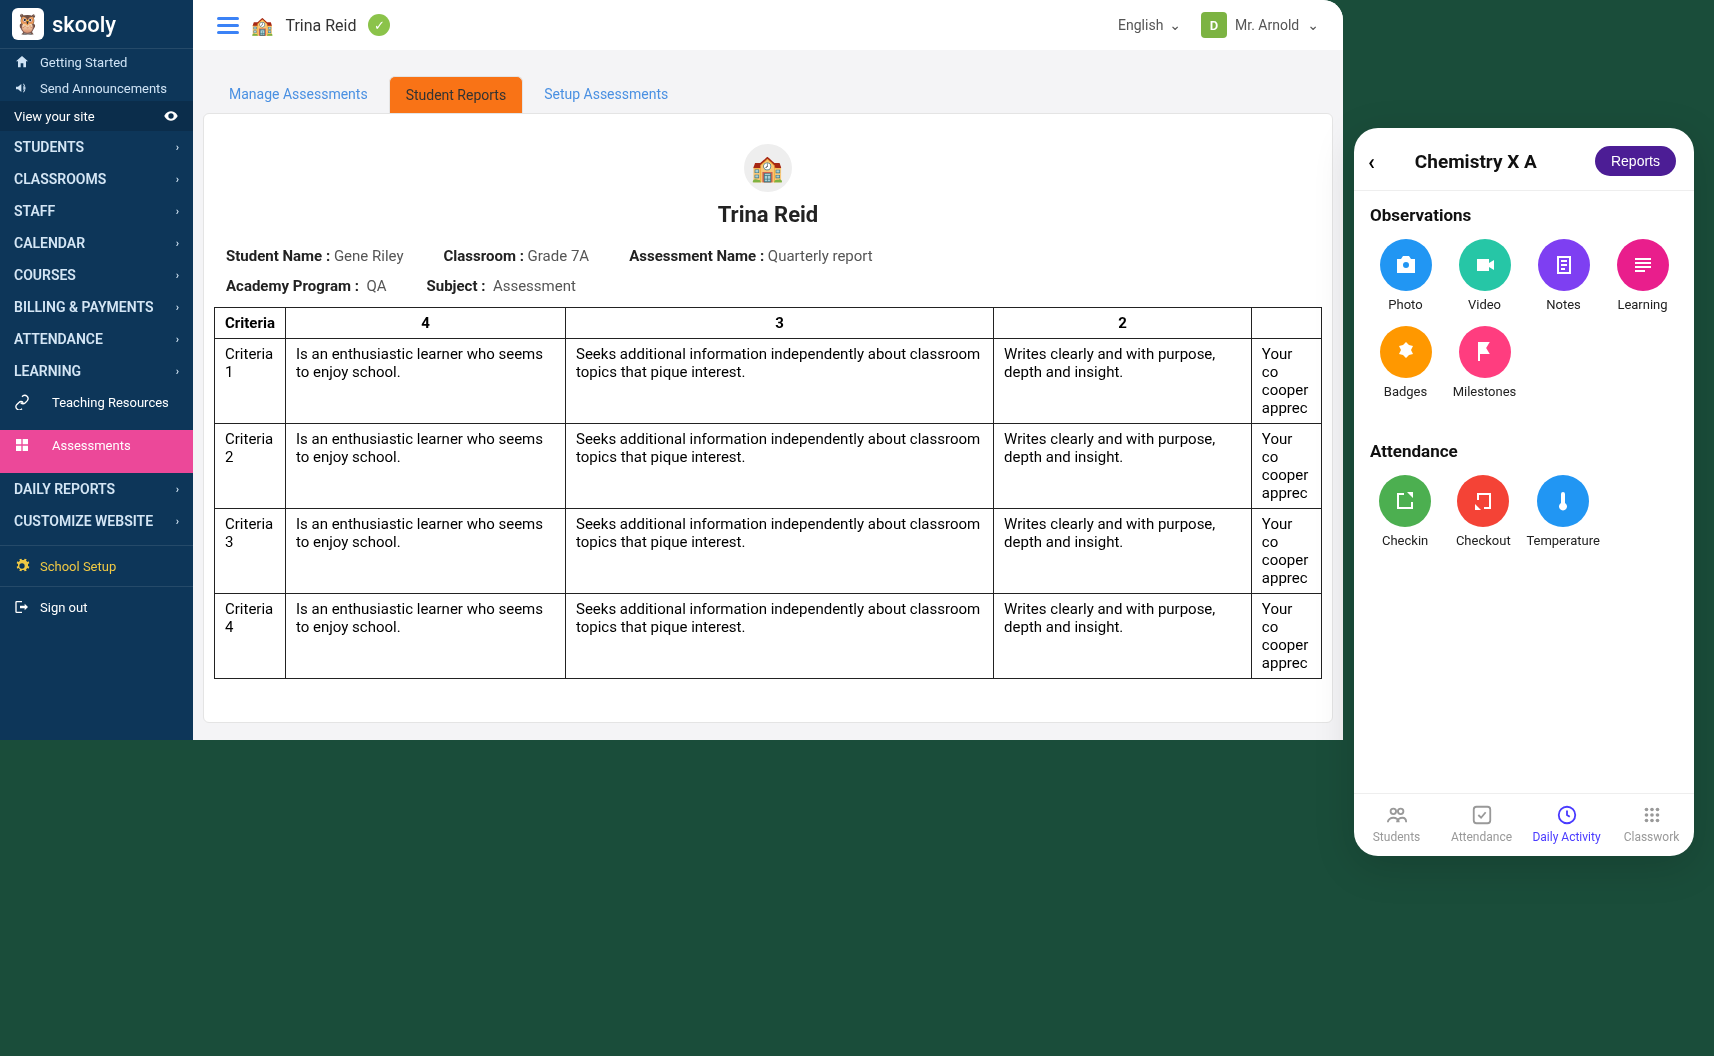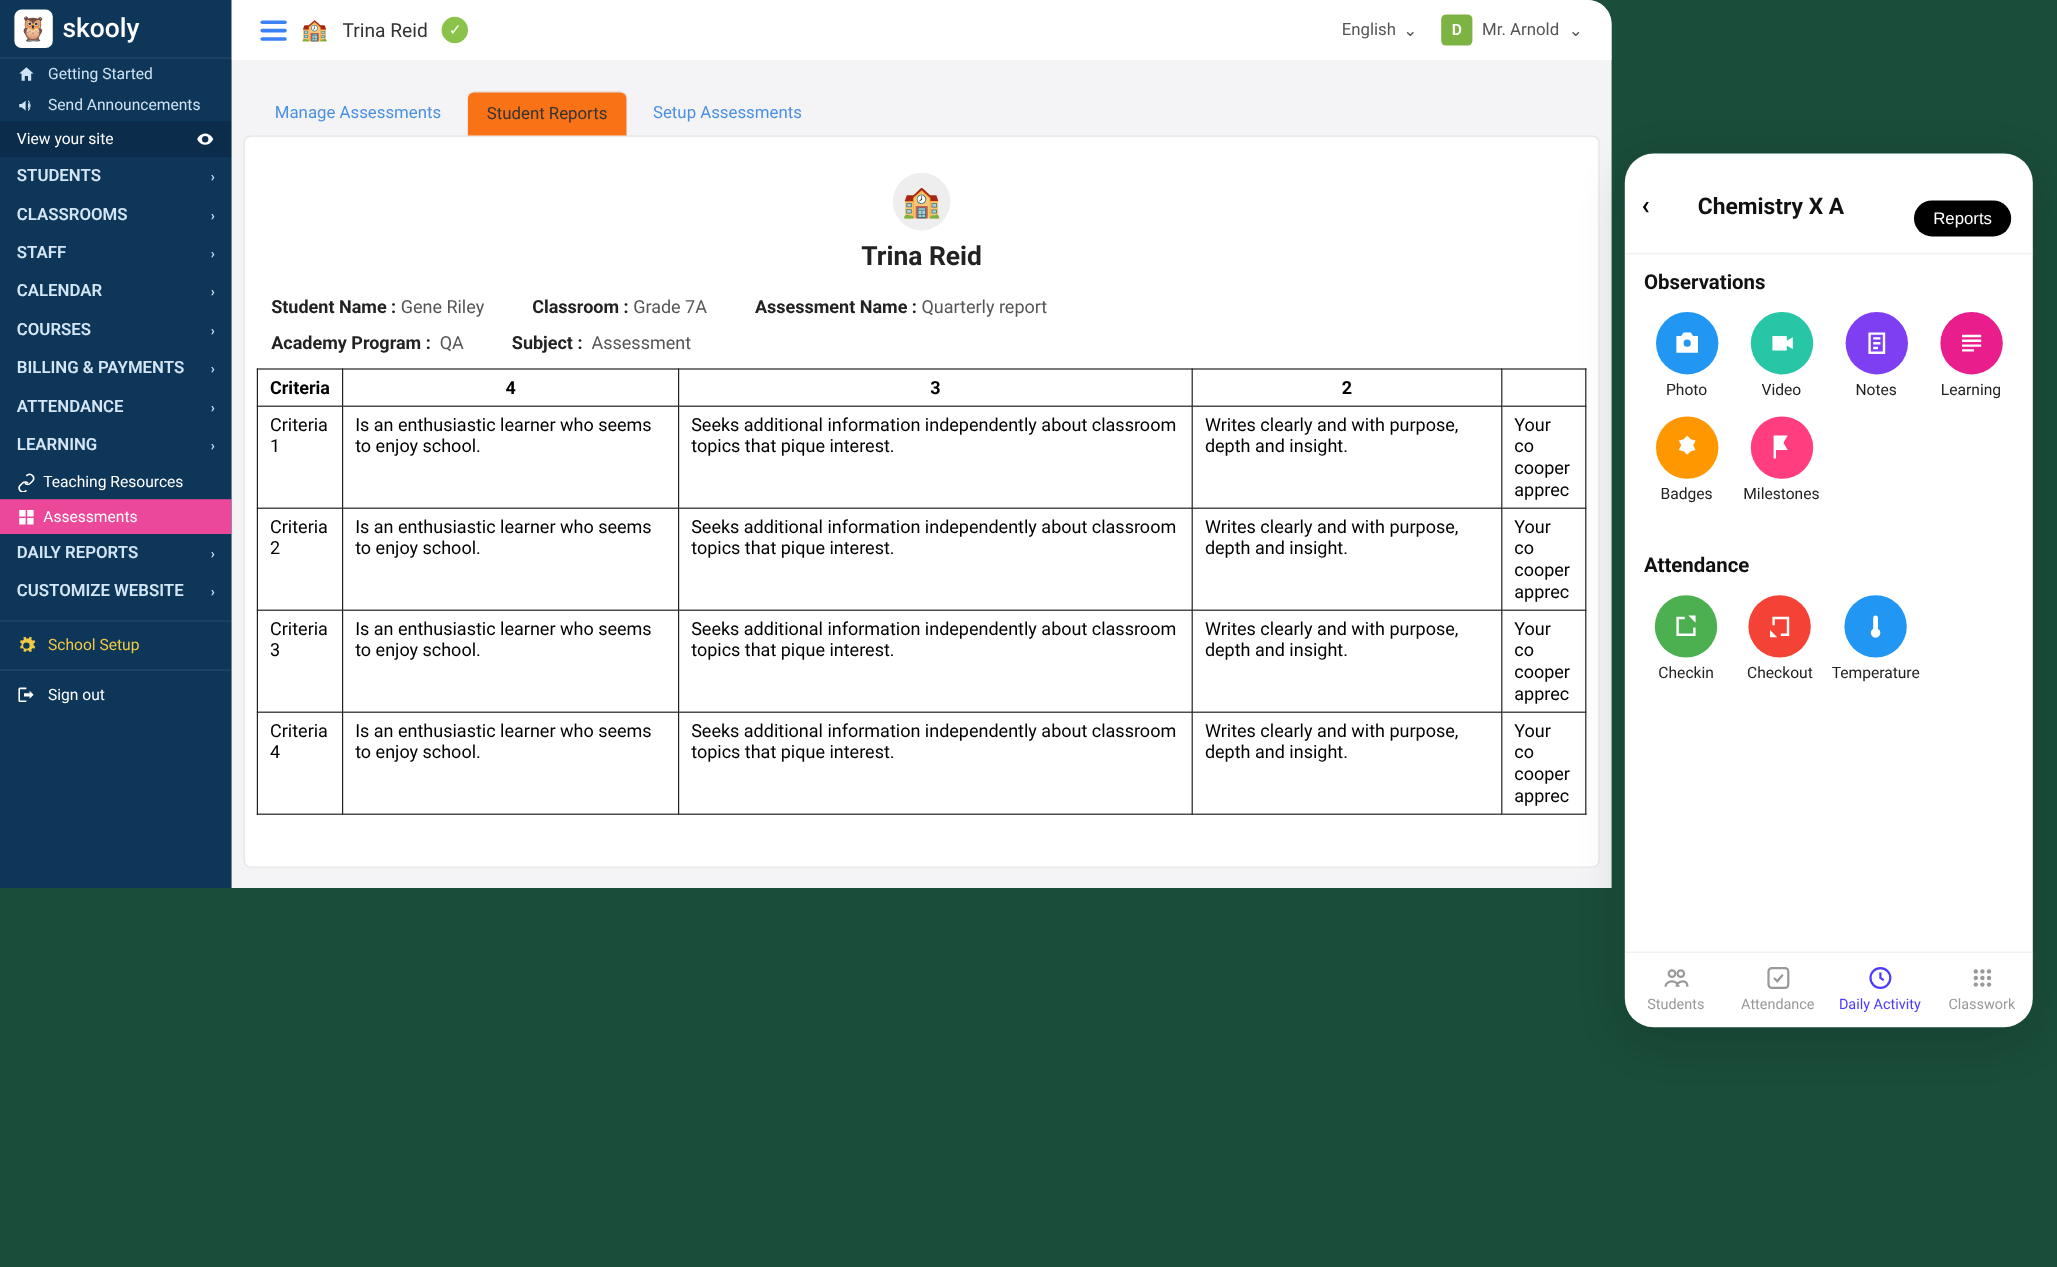--- a/index.html
+++ b/index.html
@@ -6,21 +6,21 @@
 body { font-family: -apple-system, BlinkMacSystemFont, 'Segoe UI', Roboto, sans-serif; background: #1a4d3a; width: 1714px; height: 1056px; overflow: hidden; position: relative; }
 
 .sidebar { position: absolute; left: 0; top: 0; width: 193px; height: 740px; background: #0d3659; color: #fff; font-size: 14px; overflow: hidden; border-top-right-radius: 0; }
 .logo-bar { display: flex; align-items: center; padding: 8px 12px; gap: 8px; border-bottom: 1px solid rgba(255,255,255,0.1); }
 .owl-icon { width: 32px; height: 32px; background: #fff; border-radius: 6px; display: flex; align-items: center; justify-content: center; font-size: 20px; }
 .brand-name { font-size: 22px; font-weight: 500; color: #fff; }
 .side-link { display: flex; align-items: center; padding: 5px 14px; gap: 10px; color: #cfe3f5; font-size: 13px; cursor: pointer; }
 .side-view { display: flex; align-items: center; justify-content: space-between; padding: 7px 14px; font-size: 13px; background: rgba(0,0,0,0.15); }
 .side-nav { display: flex; align-items: center; justify-content: space-between; padding: 8px 14px; font-weight: 600; font-size: 14px; color: #d4e6f5; cursor: pointer; }
 .side-nav .chev { font-size: 11px; }
-.side-subnav { display: flex; align-items: center; padding: 7px 14px 6px 14px; gap: 6px; font-size: 13px; cursor: pointer; }
+.side-subnav { display: flex; align-items: center; padding: 7px 14px 20px 14px; gap: 22px; font-size: 13px; cursor: pointer; }
 .side-subnav.active { background: #ec4899; }
 .side-setup { display: flex; align-items: center; padding: 12px 14px; gap: 10px; font-size: 13px; color: #f0c944; border-top: 1px solid rgba(255,255,255,0.1); margin-top: 8px; cursor: pointer;}
 .side-signout { display: flex; align-items: center; padding: 12px 14px; gap: 10px; font-size: 13px; border-top: 1px solid rgba(255,255,255,0.1); cursor: pointer;}
 
 .main-panel { position: absolute; left: 193px; top: 0; width: 1150px; height: 740px; background: #f4f4f6; border-radius: 0 20px 0 0; overflow: hidden; }
 .topbar { display: flex; align-items: center; justify-content: space-between; padding: 12px 24px; background: #fff; }
 .topbar-left { display: flex; align-items: center; gap: 12px; }
 .hamburger { display: flex; flex-direction: column; gap: 4px; cursor: pointer; }
 .hamburger span { width: 22px; height: 3px; background: #3b82f6; border-radius: 2px; }
 .school-icon { display: inline-flex; align-items: center; justify-content: center; font-size: 18px; }
@@ -49,21 +49,21 @@
 .criteria-table th, .criteria-table td { border: 1px solid #222; padding: 6px 10px; text-align: left; vertical-align: top; }
 .criteria-table th { font-weight: 700; text-align: center; }
 .criteria-table .hdr2 th { font-weight: 700; }
 .criteria-table td.rowlabel { width: 70px; font-weight: 400; }
 
 .mobile-panel { position: absolute; right: 20px; top: 128px; width: 340px; height: 728px; background: #fff; border-radius: 24px; box-shadow: 0 10px 40px rgba(0,0,0,0.15); display: flex; flex-direction: column; overflow: hidden; }
 .mobile-header { display: flex; align-items: center; justify-content: space-between; padding: 18px 18px 14px 14px; border-bottom: 1px solid #eee; }
 .mobile-header-left { display: flex; align-items: center; gap: 8px; }
 .back-chev { font-size: 22px; font-weight: 600; cursor: pointer; }
 .mobile-title { font-size: 19px; font-weight: 700; color: #111; margin-left: 32px; }
-.reports-btn { background: #000000; color: #fff; border: none; border-radius: 18px; padding: 7px 16px; font-size: 14px; font-weight: 500; cursor: pointer; margin-top: 21px; }
+.reports-btn { background: #4c1d95; color: #fff; border: none; border-radius: 18px; padding: 7px 16px; font-size: 14px; font-weight: 500; cursor: pointer; }
 
 .mobile-body { flex: 1; padding: 14px 16px; overflow-y: auto; }
 .section-title { font-size: 17px; font-weight: 700; color: #111; margin-bottom: 14px; }
 .action-grid { display: grid; grid-template-columns: repeat(4, 1fr); gap: 14px 8px; margin-bottom: 20px; }
 .action-item { display: flex; flex-direction: column; align-items: center; gap: 6px; cursor: pointer; justify-content: center; }
 .action-circle { width: 52px; height: 52px; border-radius: 50%; display: flex; align-items: center; justify-content: center; color: #fff; }
 .action-circle svg { width: 24px; height: 24px; fill: #fff; }
 .action-label { font-size: 13px; color: #222; text-align: center; }
 .attendance-grid { display: grid; grid-template-columns: repeat(4, 1fr); gap: 14px 8px; }
 .mobile-section { background: #fff; border-radius: 14px; margin-bottom: 14px; }

